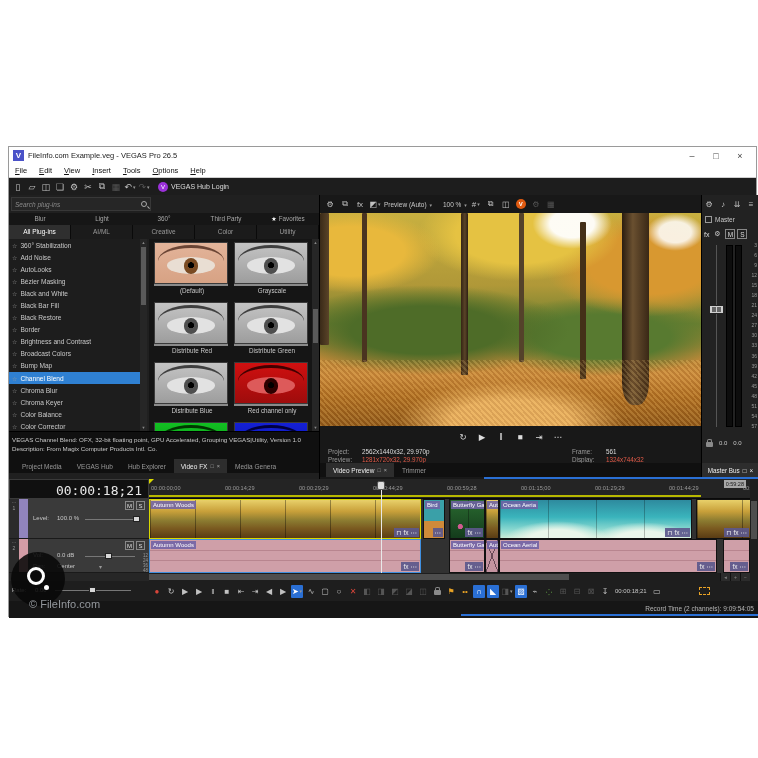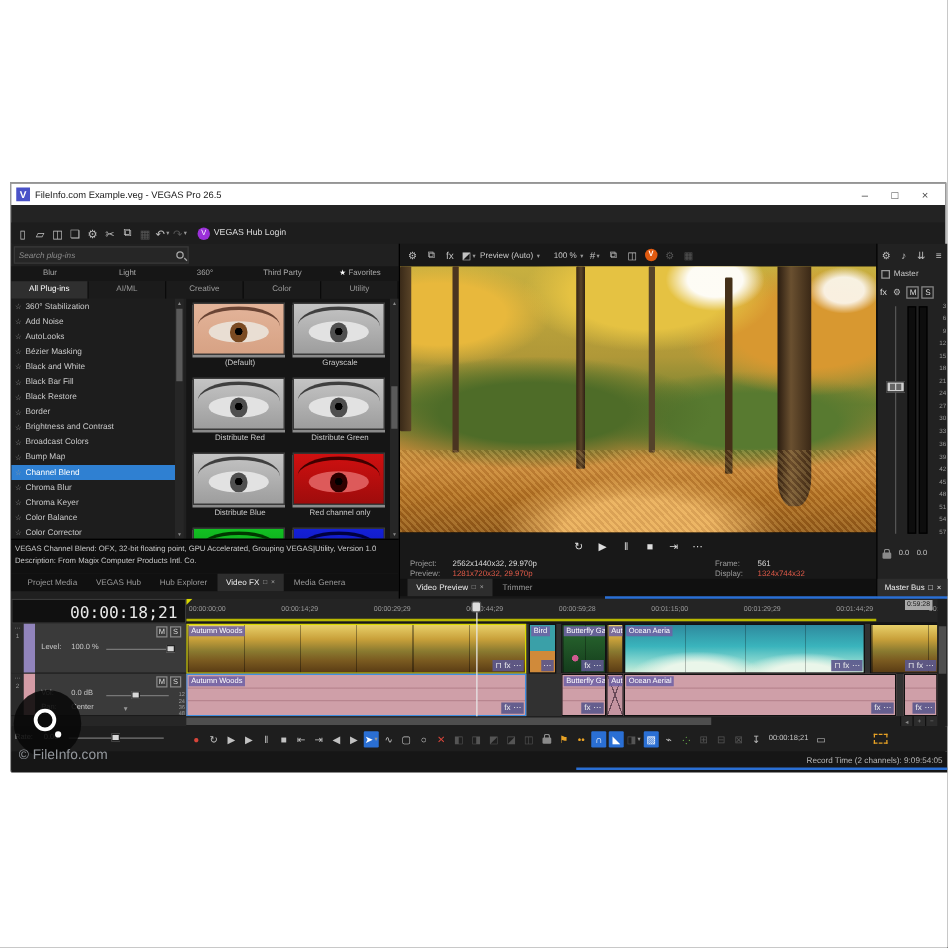--- a/index.html
+++ b/index.html
@@ -185,37 +185,46 @@
   .ic.loopreg { border:1px dashed #e8a225; width:11px; height:8px; min-width:11px; margin-left:34px; }
   .statusbar { position:absolute; left:0; top:454px; width:749px; height:17px; background:#161616; }
   .stext { position:absolute; right:4px; top:4px; font-size:6.5px; color:#b8b8b8; }
   .blue1 { position:absolute; left:475px; top:330px; width:274px; height:2px; background:#2a6fd4; }
   .blue2 { position:absolute; left:452px; bottom:0; width:297px; height:2px; background:#2a6fd4; }
 
   
   .wmcircle { position:absolute; left:2px; top:405px; width:54px; height:54px; background:rgba(8,8,8,.88); border-radius:50%; z-index:50; }
   .wmring { position:absolute; left:16px; top:15px; width:18px; height:18px; border:3px solid #fff; border-radius:50%; }
   .wmdot { position:absolute; left:33px; top:33px; width:5px; height:5px; background:#fff; border-radius:50%; }
-  .wmtext { position:absolute; left:6px; top:451px; font-size:11px; color:rgba(158,163,168,.92); z-index:51; }
+  .wmtext { position:absolute; left:20px; top:451px; font-size:11px; color:rgba(158,163,168,.92); z-index:51; }
 </style>
 </head>
 <body>
 
 <div class="win">
 
   <div class="titlebar">
     <div class="appicon">V</div>
     <div class="title">FileInfo.com Example.veg - VEGAS Pro 26.5</div>
     <div class="wbtns">
       <div class="wbtn">–</div>
       <div class="wbtn">□</div>
       <div class="wbtn">×</div>
     </div>
   </div>
 
+  <div class="menubar" id="menubar">
+      <span class="menu-item">File</span>
+      <span class="menu-item">Edit</span>
+      <span class="menu-item">View</span>
+      <span class="menu-item">Insert</span>
+      <span class="menu-item">Tools</span>
+      <span class="menu-item">Options</span>
+      <span class="menu-item">Help</span>
+    </div>
 
   <div class="toolbar">
     <span id="tb-icons" style="display:flex;gap:2px;">
         <span class="ic">▯</span>
         <span class="ic">▱</span>
         <span class="ic">◫</span>
         <span class="ic">❏</span>
         <span class="ic">⚙</span>
         <span class="ic">✂</span>
         <span class="ic">⧉</span>

